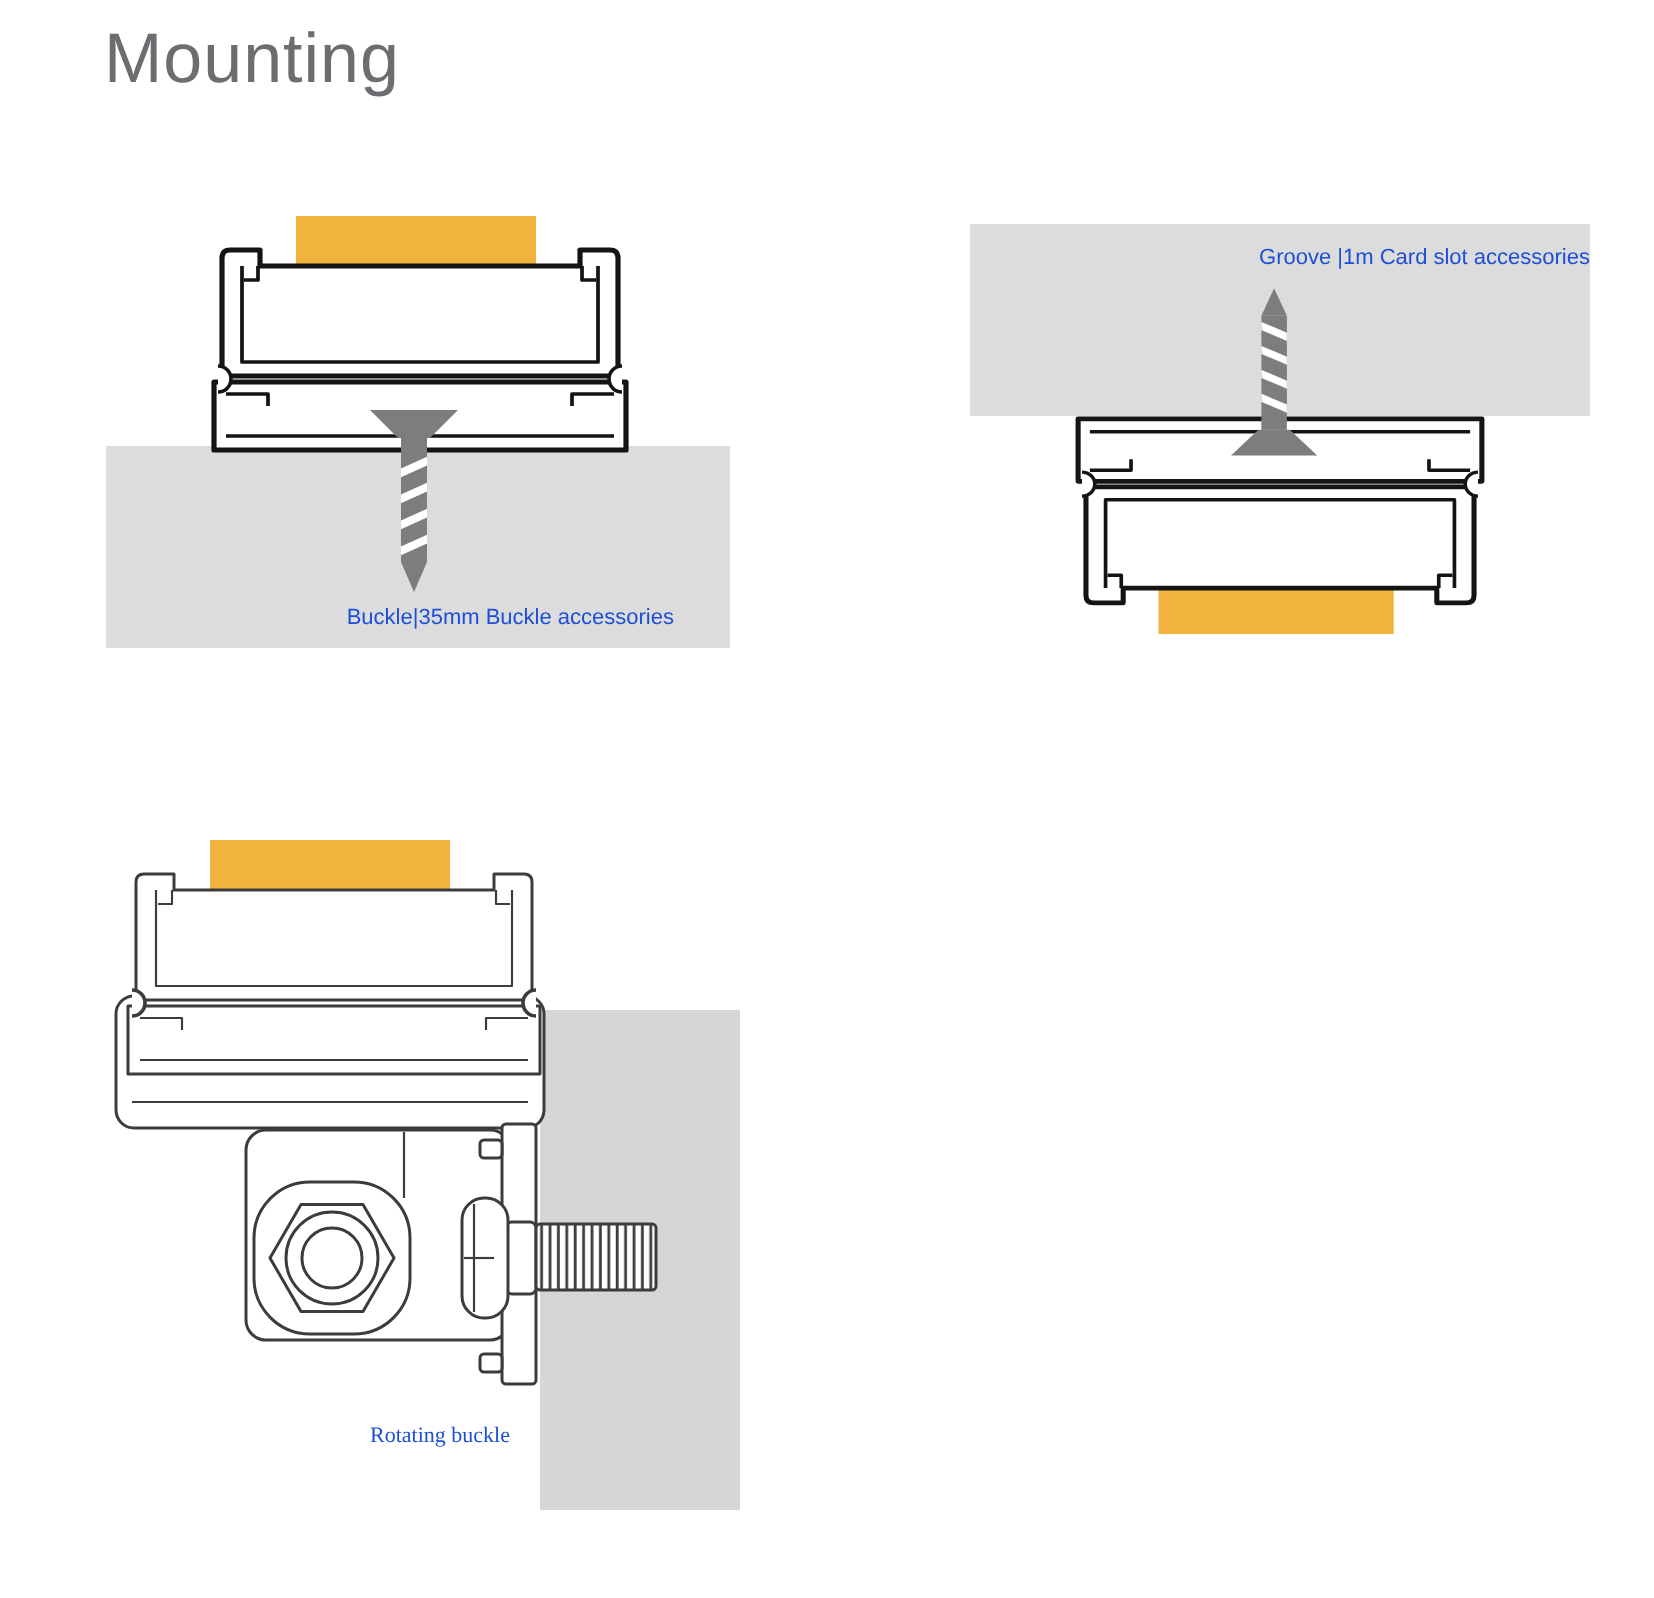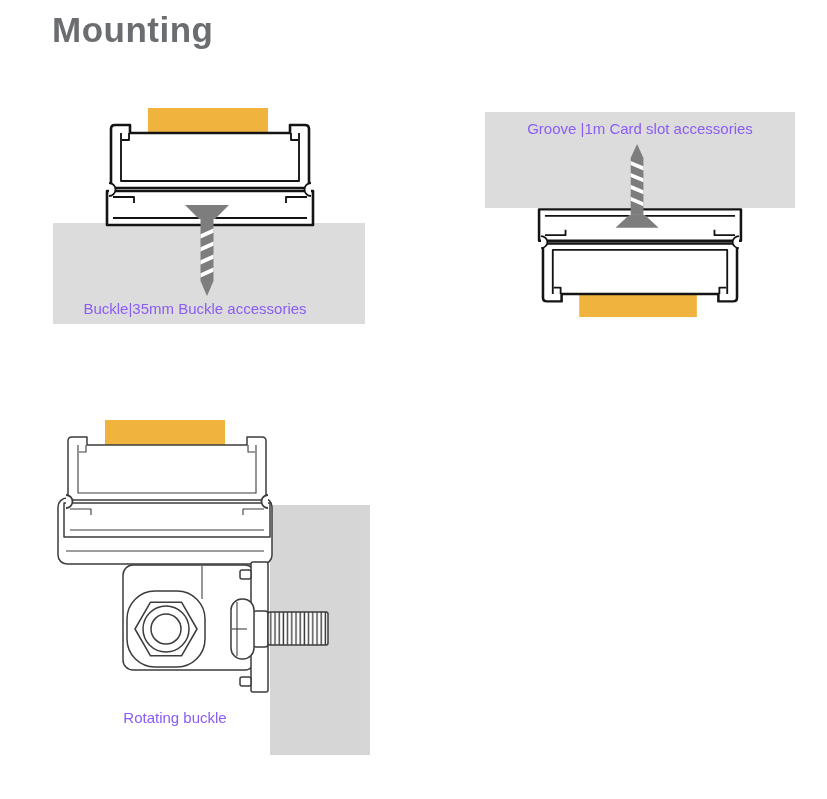--- a/index.html
+++ b/index.html
@@ -1,23 +1,23 @@
 <!DOCTYPE html>
 <html><head>
 <meta charset="utf-8">
 <style>
   html,body{margin:0;padding:0;background:#ffffff;}
   .page{position:relative;width:827px;height:799px;background:#fff;overflow:hidden;
         font-family:"Liberation Sans", sans-serif;}
-  .page-title{position:absolute;left:52px;top:10px;font-size:35px;font-weight:700;
+  .page-title{position:absolute;left:52px;top:10px;font-size:35px;font-weight:400;
         color:#6b6d70;letter-spacing:0.5px;}
-  .caption{position:absolute;font-size:15px;color:#8b5cf6;text-align:center;line-height:18px;}
+  .caption{position:absolute;font-size:11px;color:#1d4ed8;text-align:right;line-height:18px;}
   .caption-1{left:53px;top:300px;width:284px;}
   .caption-2{left:485px;top:120px;width:310px;}
-  .caption-3{left:95px;top:709px;width:160px;}
+  .caption-3{left:95px;top:709px;width:160px;font-family:Liberation Serif, serif;}
   svg{position:absolute;left:0;top:0;}
   .outl{stroke:var(--sc,#141414);stroke-width:var(--sw,2.6);fill:#fff;stroke-linejoin:round;}
   .det{stroke:var(--sc,#141414);stroke-width:calc(var(--sw,2.6)*0.72);fill:none;stroke-linejoin:round;}
 </style>
 </head>
 <body>
 
 <div class="page">
 
   <div class="page-title">Mounting</div>

